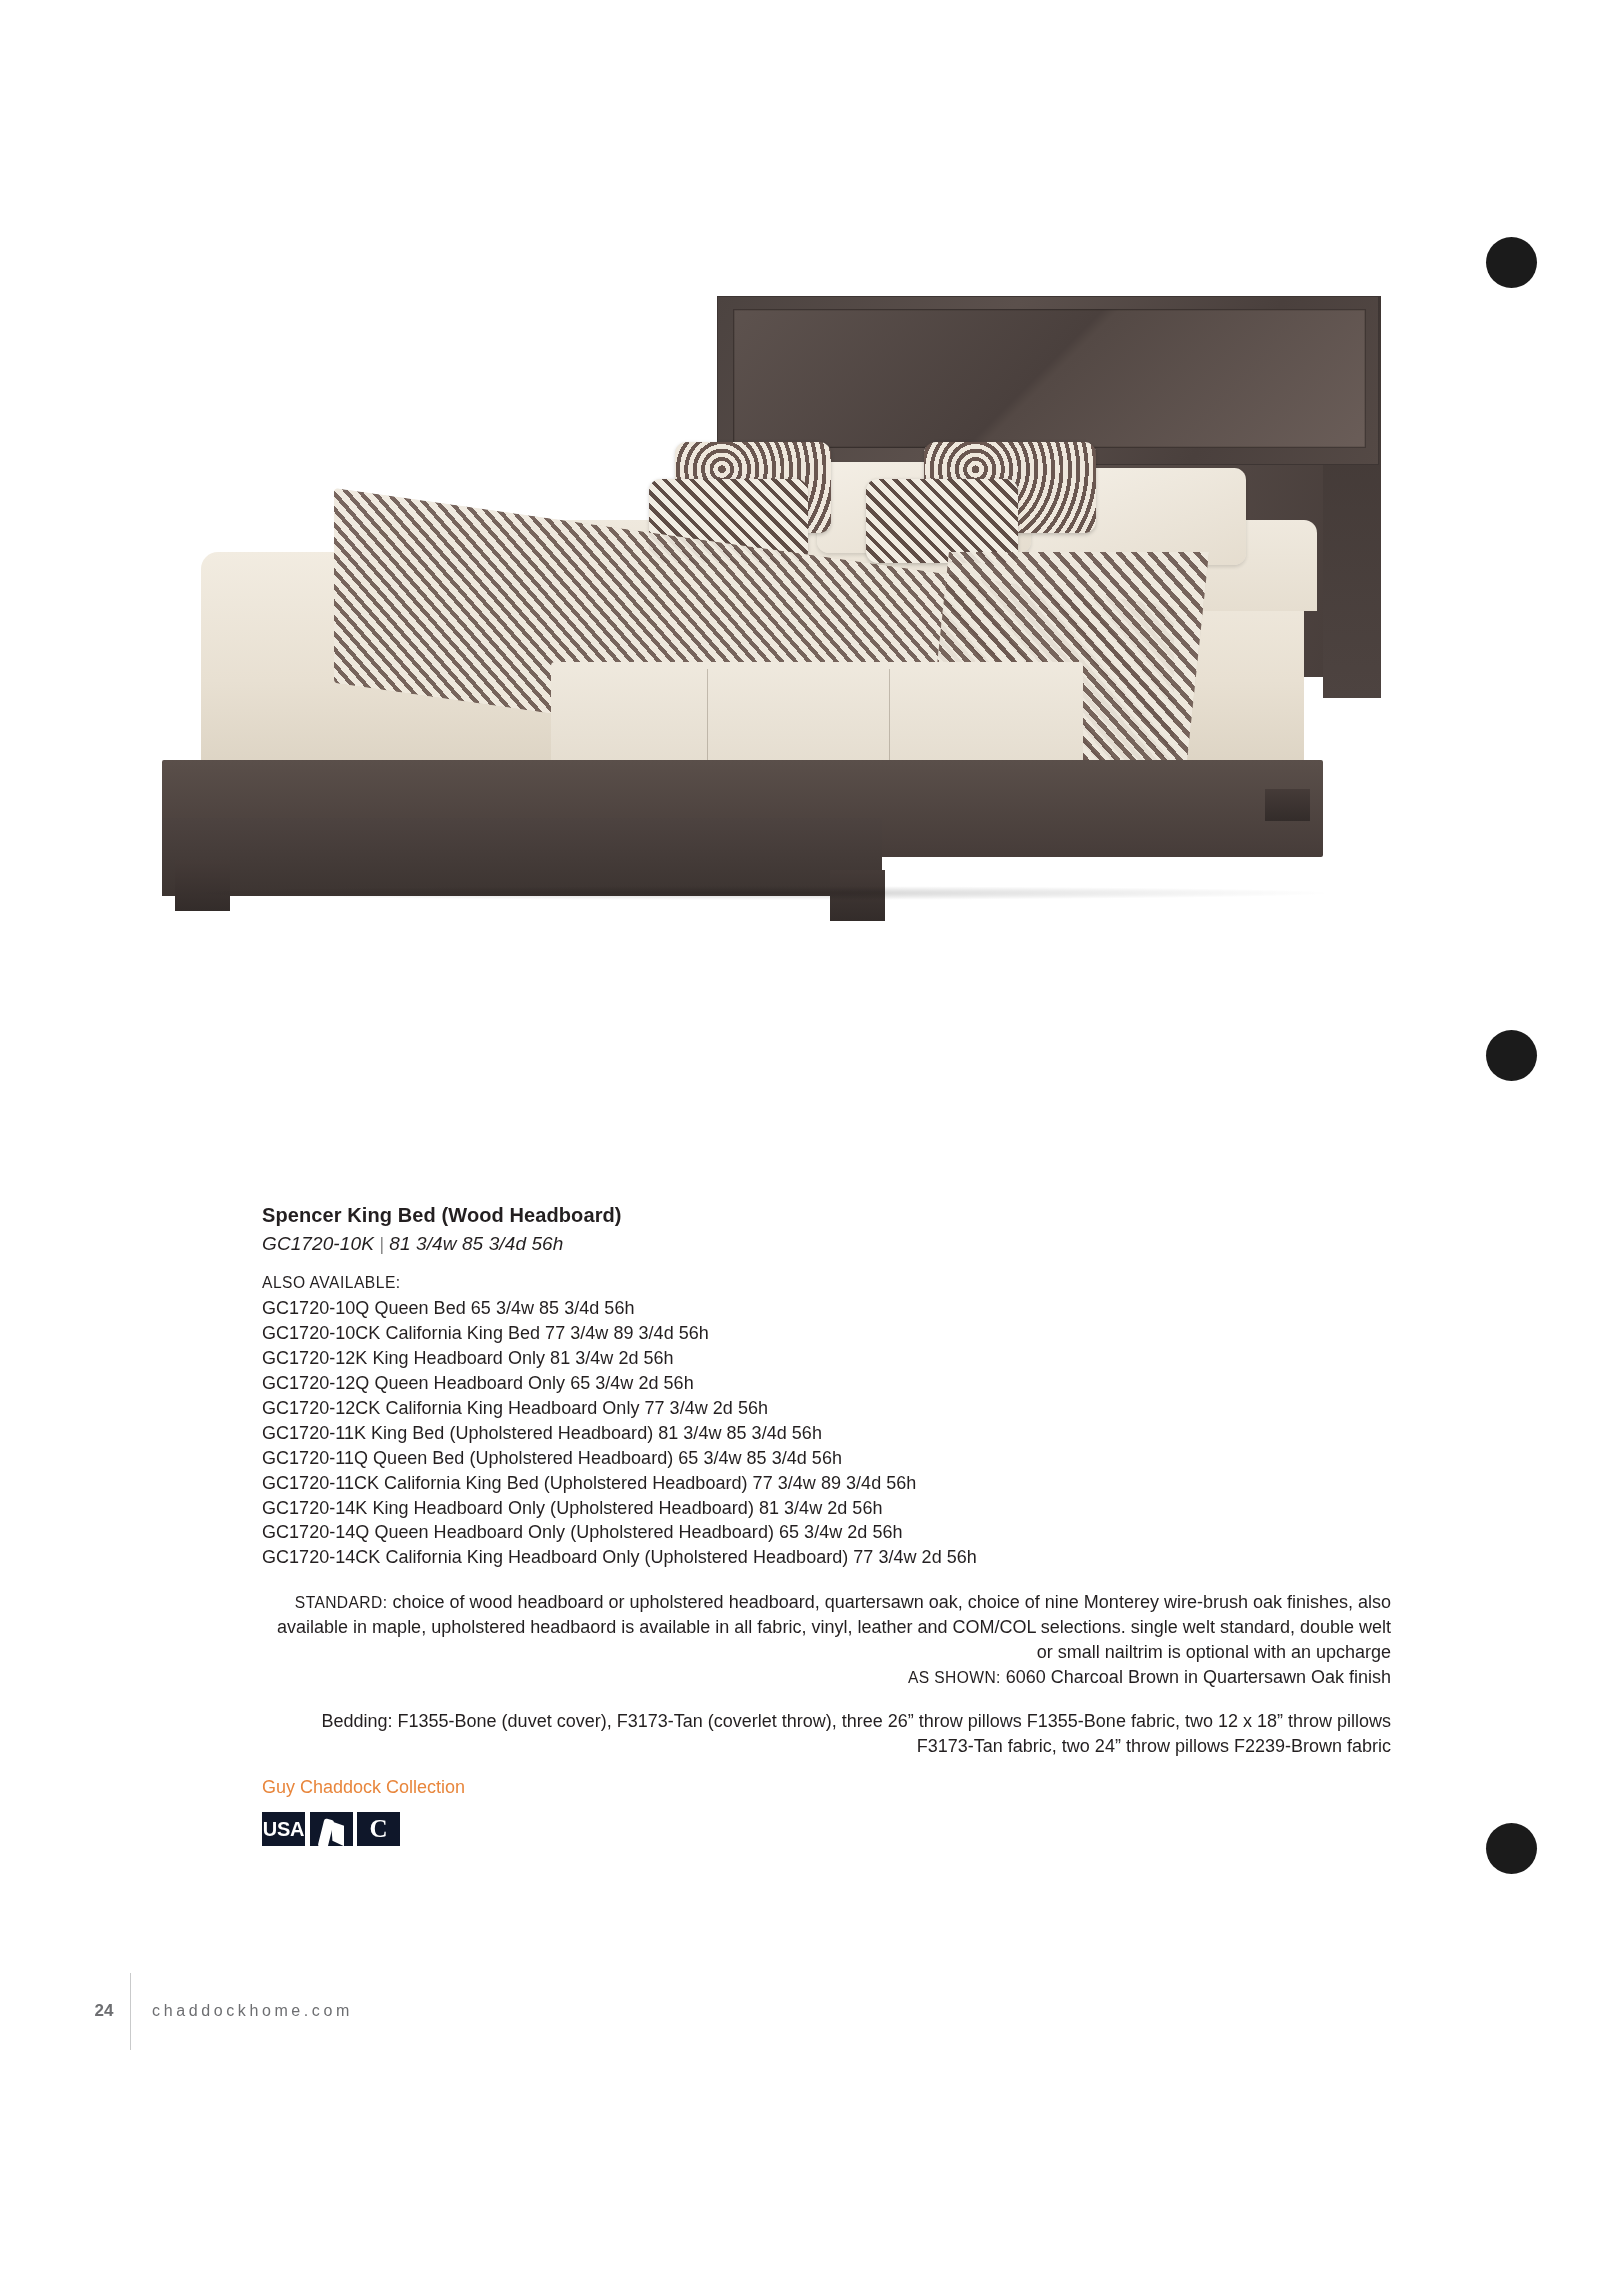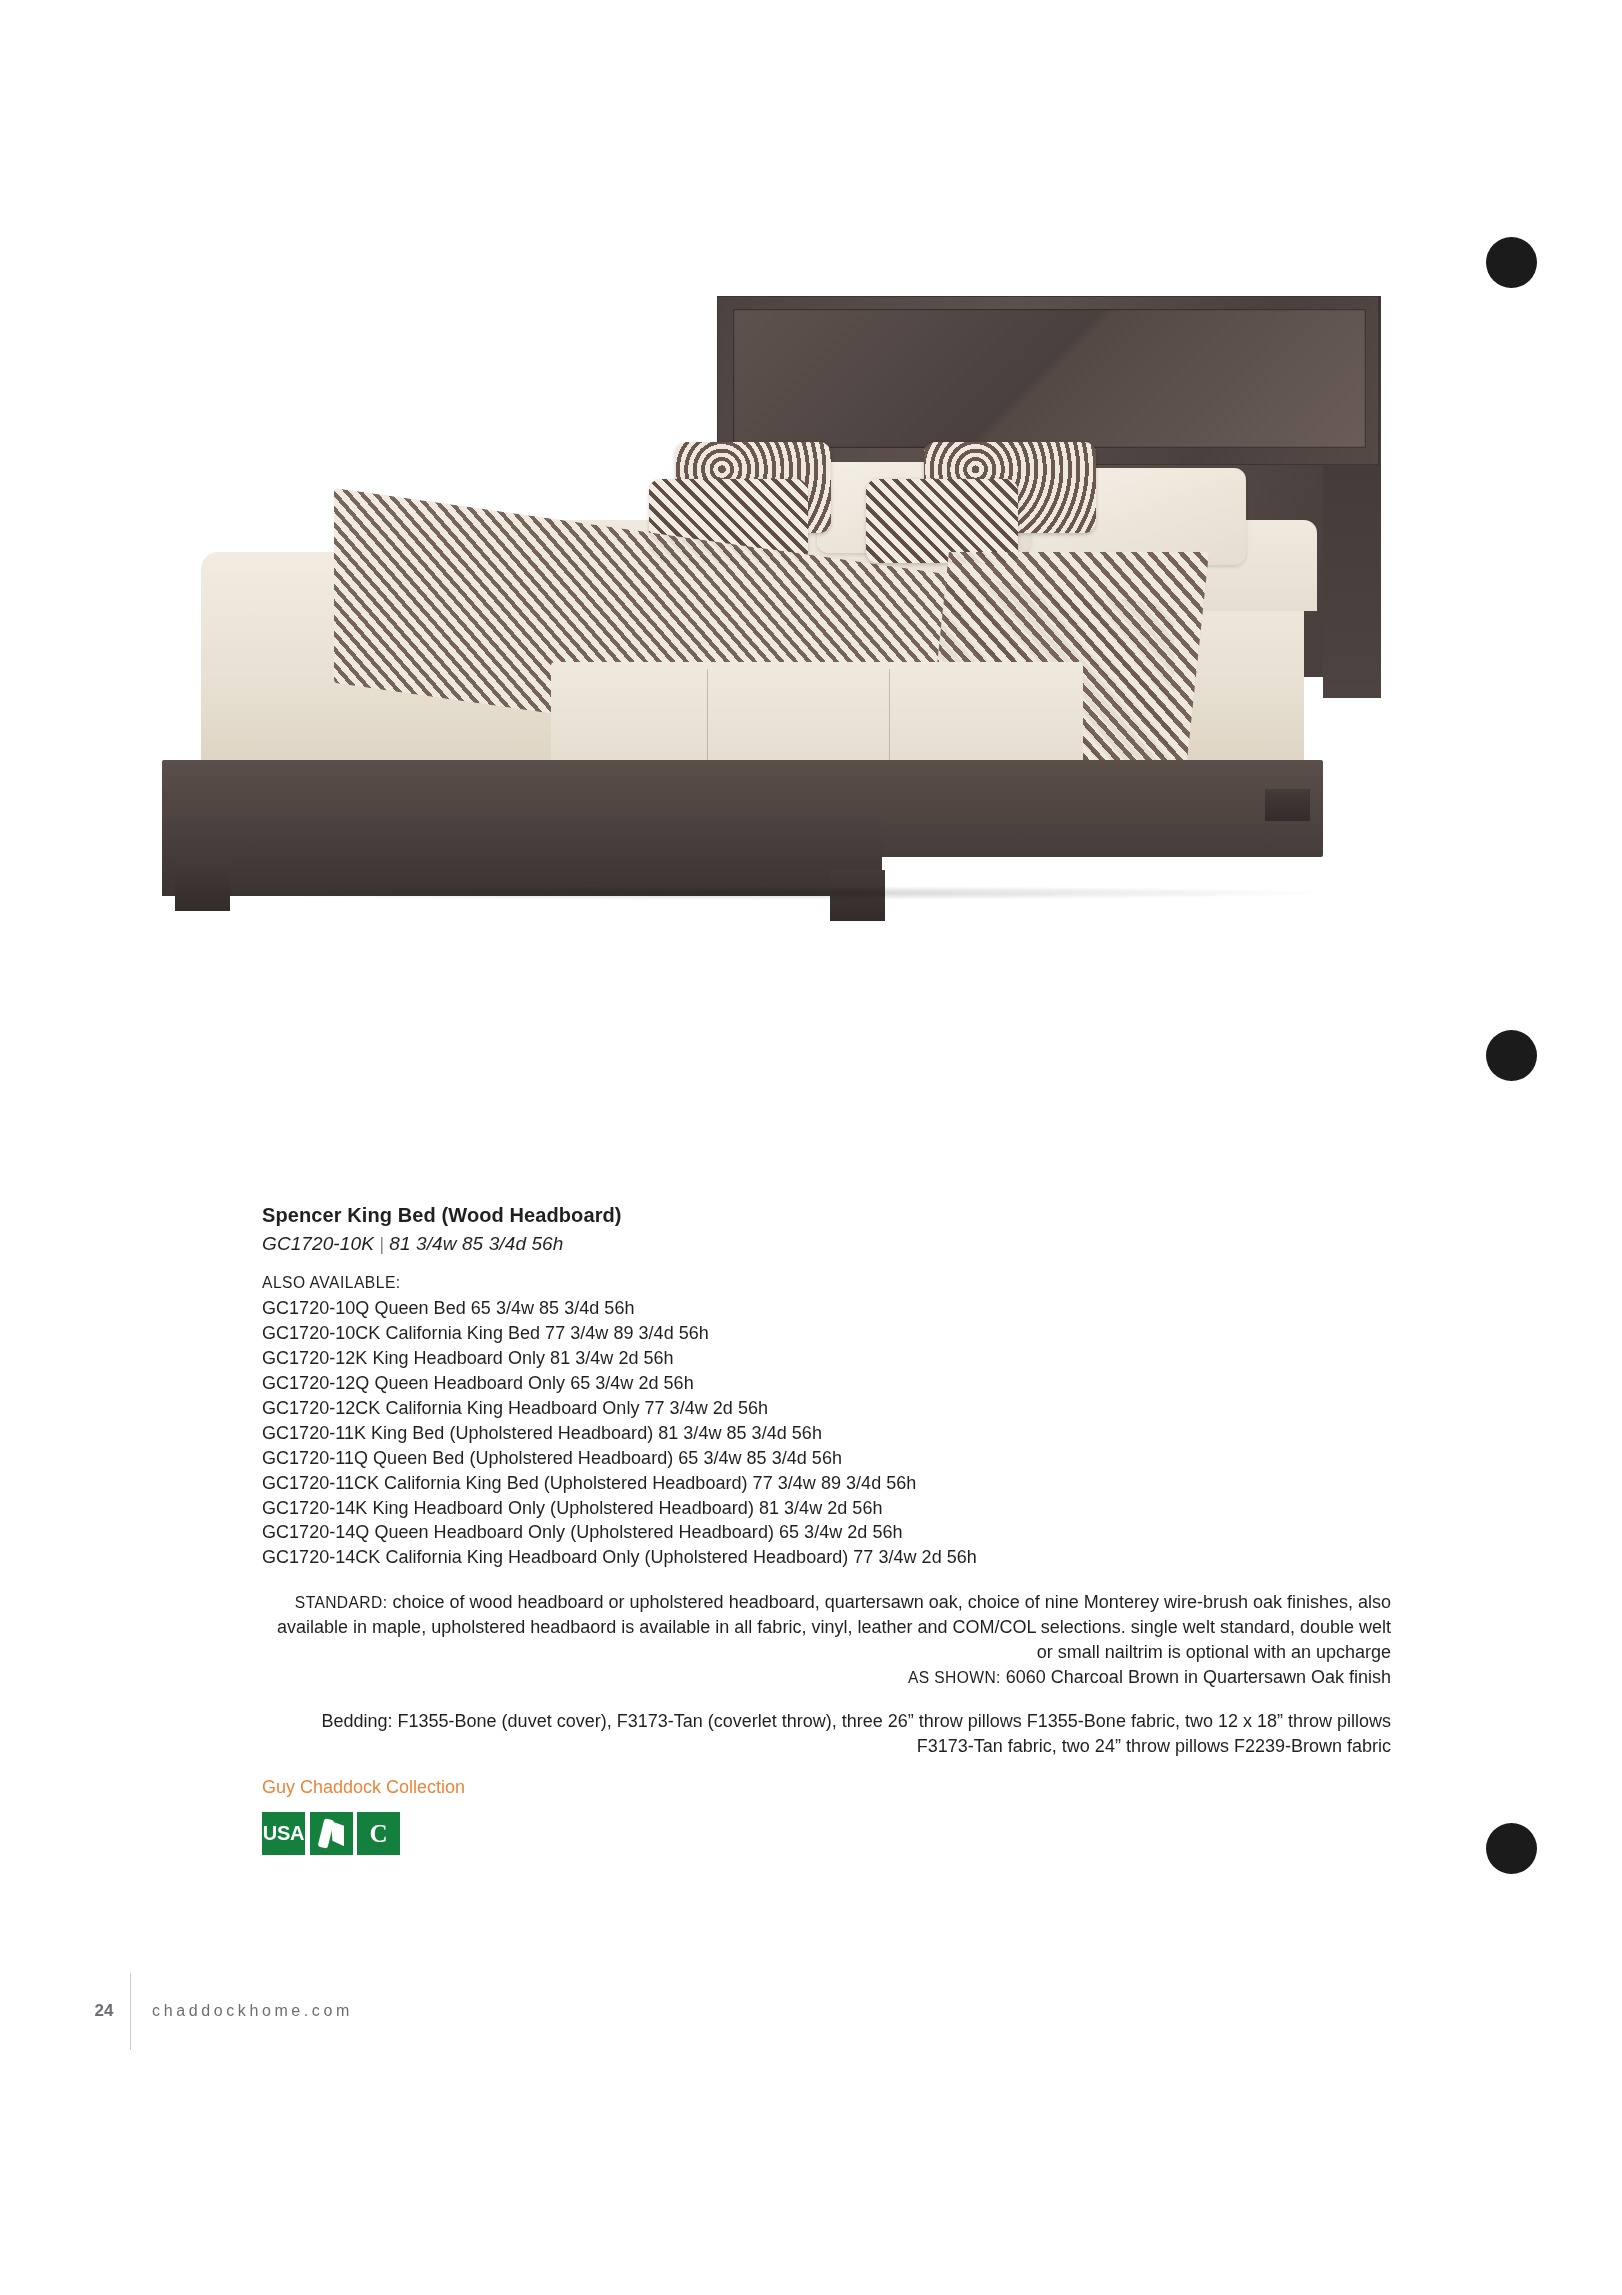--- a/index.html
+++ b/index.html
@@ -253,22 +253,22 @@
   }
 
   
   .badges {
     display: flex;
     gap: 4.5px;
     align-items: center;
   }
   .badge {
     width: 43px;
-    height: 43px;
-    background: #15803d;
+    height: 34px;
+    background: #0f172a;
     color: #ffffff;
     font-weight: bold;
     display: flex;
     align-items: center;
     justify-content: center;
     font-size: 19.5px;
     letter-spacing: -0.3px;
     position: relative;
   }
   .badge.usa { font-size: 20px; }

